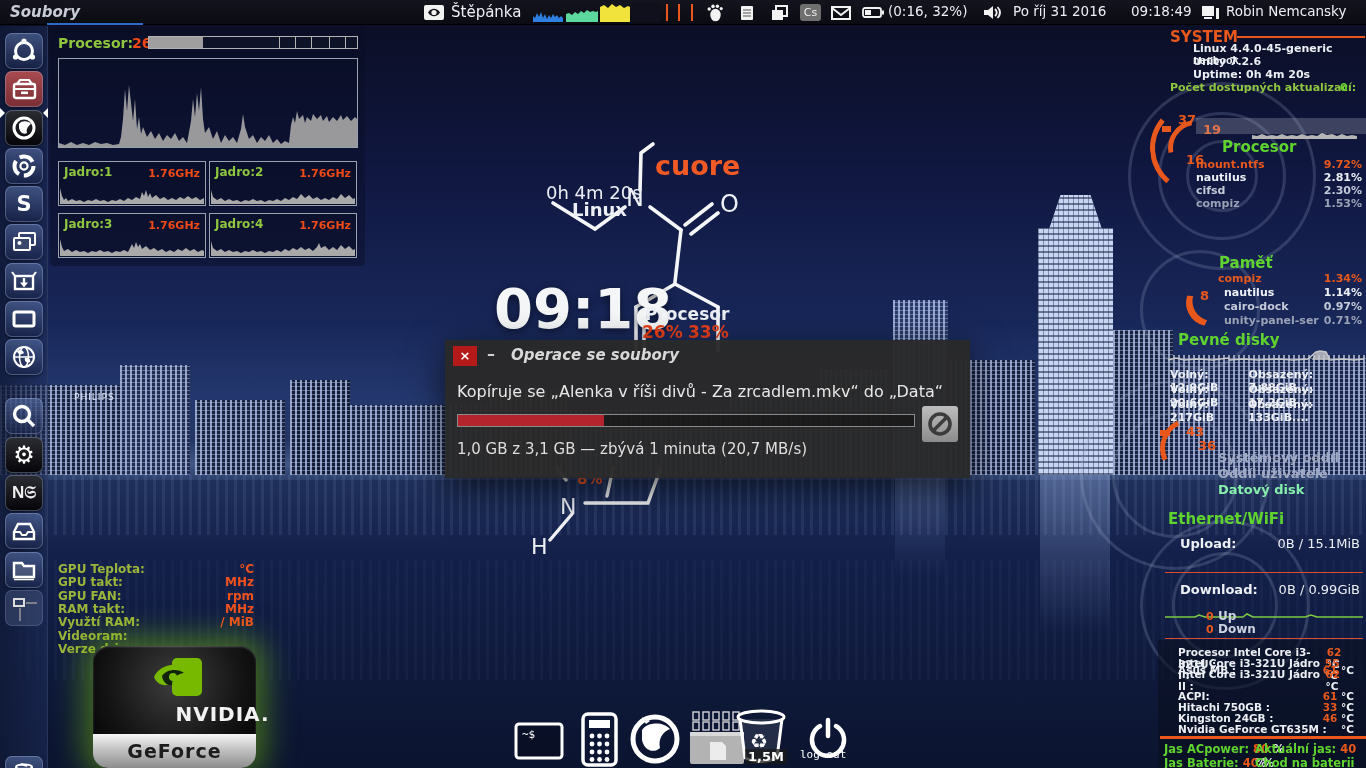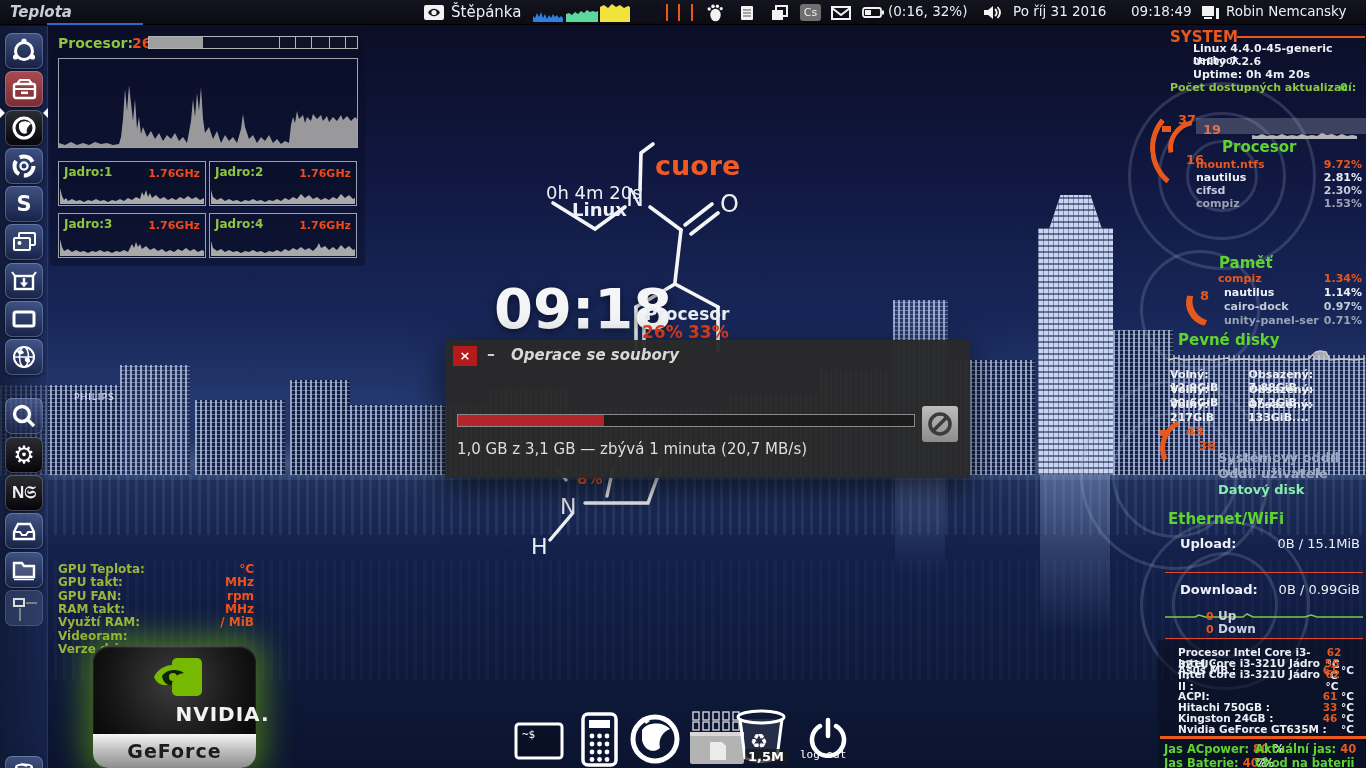--- a/index.html
+++ b/index.html
@@ -97,21 +97,21 @@
 
   <div>
     <div class="water-streak" style="left:0;top:475px;width:1366px;height:60px;opacity:.5;"></div>
     <div class="a" style="left:1040px;top:475px;width:70px;height:160px;background:linear-gradient(180deg,rgba(170,195,245,.35),rgba(120,150,210,0));"></div>
     <div class="a" style="left:895px;top:475px;width:50px;height:100px;background:linear-gradient(180deg,rgba(150,175,230,.25),rgba(120,150,210,0));"></div>
     <div class="water-streak" style="left:0;top:560px;width:1366px;height:120px;opacity:.18;"></div>
   </div>
 </div>
 
 <div id="panel" class="a">
-  <span class="a b i" style="left:10px;top:3px;color:#c9ccd6;font-size:15px;">Teplota</span>
+  <span class="a b i" style="left:10px;top:3px;color:#c9ccd6;font-size:15px;">Soubory</span>
   <div class="a" style="left:47px;top:23px;width:96px;height:2px;background:#2f6bc4;"></div>
 
   <svg class="a" style="left:424px;top:4px;" width="20" height="17">
     <rect x="0" y="1" width="20" height="15" rx="2" fill="#f2f2f2"></rect>
     <path d="M4,8.5 C7,3.5 13,3.5 16,8.5 C13,13.5 7,13.5 4,8.5 Z" fill="#14141c"></path>
     <circle cx="10" cy="8.5" r="2.6" fill="#f2f2f2"></circle>
   </svg>
   <span class="a" style="left:451px;top:3px;font-size:15px;">Štěpánka</span>
 
   <svg class="a" style="left:533px;top:6px;" width="30" height="16">
@@ -361,20 +361,21 @@
   </svg>
   <span class="a b" style="left:577px;top:470px;font-size:15px;color:#f15a24;">8%</span>
   <span class="a w" style="left:560px;top:494px;font-size:22px;">N</span>
   <span class="a w" style="left:531px;top:534px;font-size:22px;">H</span>
 </div>
 
 <div id="dlg" class="a">
   <div id="dlg-close" class="a">×</div>
   <span class="a b" style="left:42px;top:4px;color:#cfcfcf;font-size:16px;">–</span>
   <span class="a b i" style="left:66px;top:6px;color:#d8d8d8;font-size:15px;">Operace se soubory</span>
+  <span class="a" style="left:12px;top:42px;font-size:16px;color:#e8e8e8;">Kopíruje se „Alenka v říši divů - Za zrcadlem.mkv“ do „Data“</span>
   <div class="a" style="left:12px;top:74px;width:458px;height:13px;border:1px solid #8a8a8a;background:rgba(15,15,15,.55);">
     <div style="height: 100%; background: rgb(179, 36, 44); width: 32%;"></div>
   </div>
   <div class="a" style="left:477px;top:66px;width:36px;height:36px;border-radius:3px;background:linear-gradient(#bdbdbd,#8c8c8c);display:flex;align-items:center;justify-content:center;">
     <svg width="26" height="26">
       <circle cx="13" cy="13" r="10" fill="none" stroke="#3c3c3c" stroke-width="3.6"></circle>
       <line x1="6" y1="20" x2="20" y2="6" stroke="#3c3c3c" stroke-width="3.6"></line>
     </svg>
   </div>
   <span class="a" style="left:12px;top:100px;font-size:15px;color:#dedede;">1,0 GB z 3,1 GB — zbývá 1 minuta (20,7 MB/s)</span>

